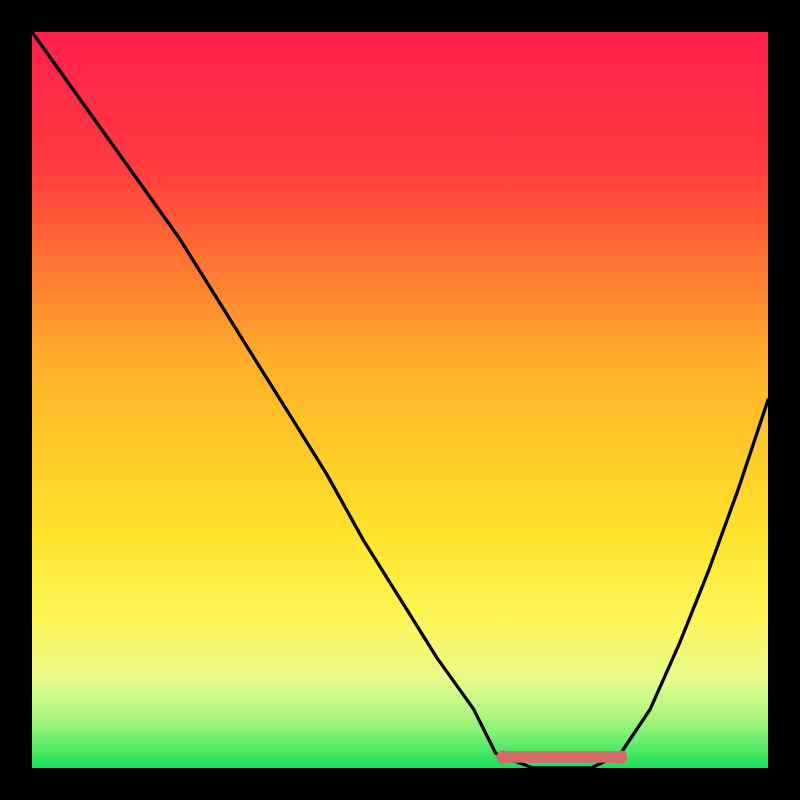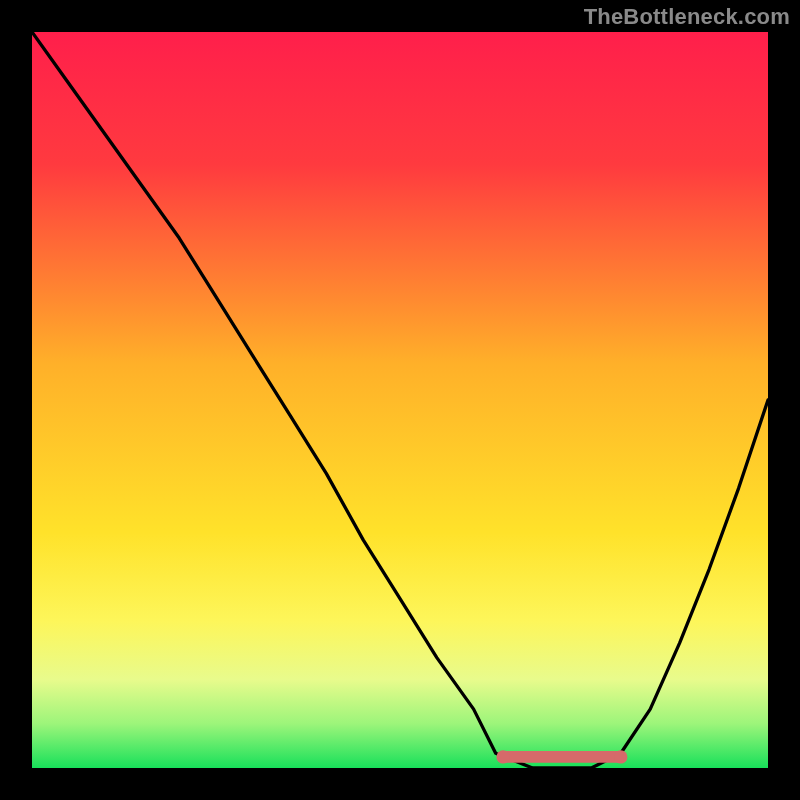--- a/index.html
+++ b/index.html
@@ -71,14 +71,13 @@
       </defs>
       <rect x="0" y="0" width="100" height="100" fill="url(#bg)"></rect>
     </svg>
     <svg class="curve" viewBox="0 0 100 100" preserveAspectRatio="none">
       <path id="main-curve" fill="none" stroke="#000000" stroke-width="0.45" stroke-linecap="round" stroke-linejoin="round" d="M 0.00 0.00 L 5.00 7.00 L 10.00 14.00 L 15.00 21.00 L 20.00 28.00 L 25.00 36.00 L 30.00 44.00 L 35.00 52.00 L 40.00 60.00 L 45.00 69.00 L 50.00 77.00 L 55.00 85.00 L 60.00 92.00 L 63.00 98.00 L 68.00 100.00 L 72.00 100.00 L 76.00 100.00 L 80.00 98.00 L 84.00 92.00 L 88.00 83.00 L 92.00 73.00 L 96.00 62.00 L 100.00 50.00"></path>
       <line id="flat-band" stroke-width="1.6" stroke-linecap="round" x1="64" x2="80" y1="98.5" y2="98.5" stroke="#d66a6a"></line>
       <circle id="flat-dot-l" r="0.9" cx="64" cy="98.5" fill="#d66a6a"></circle>
       <circle id="flat-dot-r" r="0.9" cx="80" cy="98.5" fill="#d66a6a"></circle>
     </svg>
   </div>
-  <div class="watermark">TheBottleneck.com</div>
 </div>
 
 </body></html>

